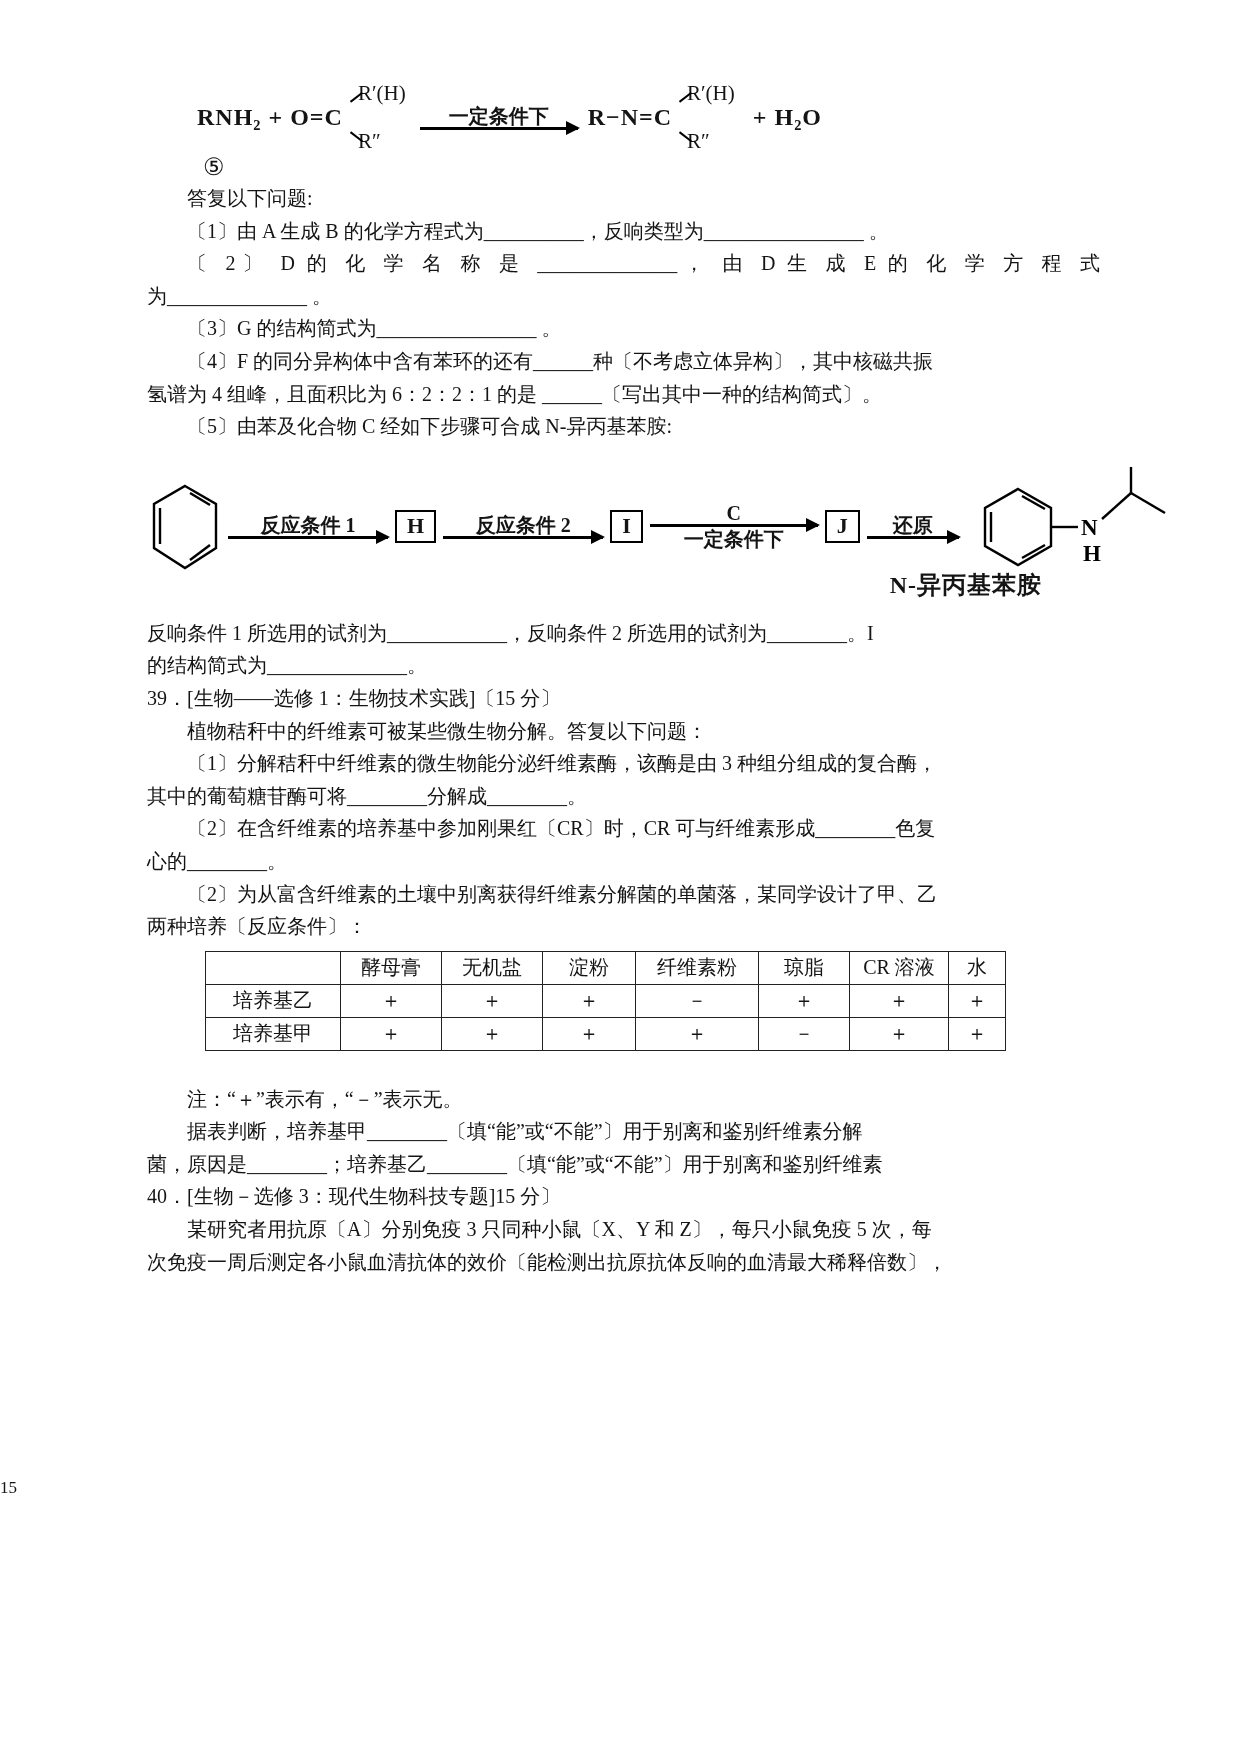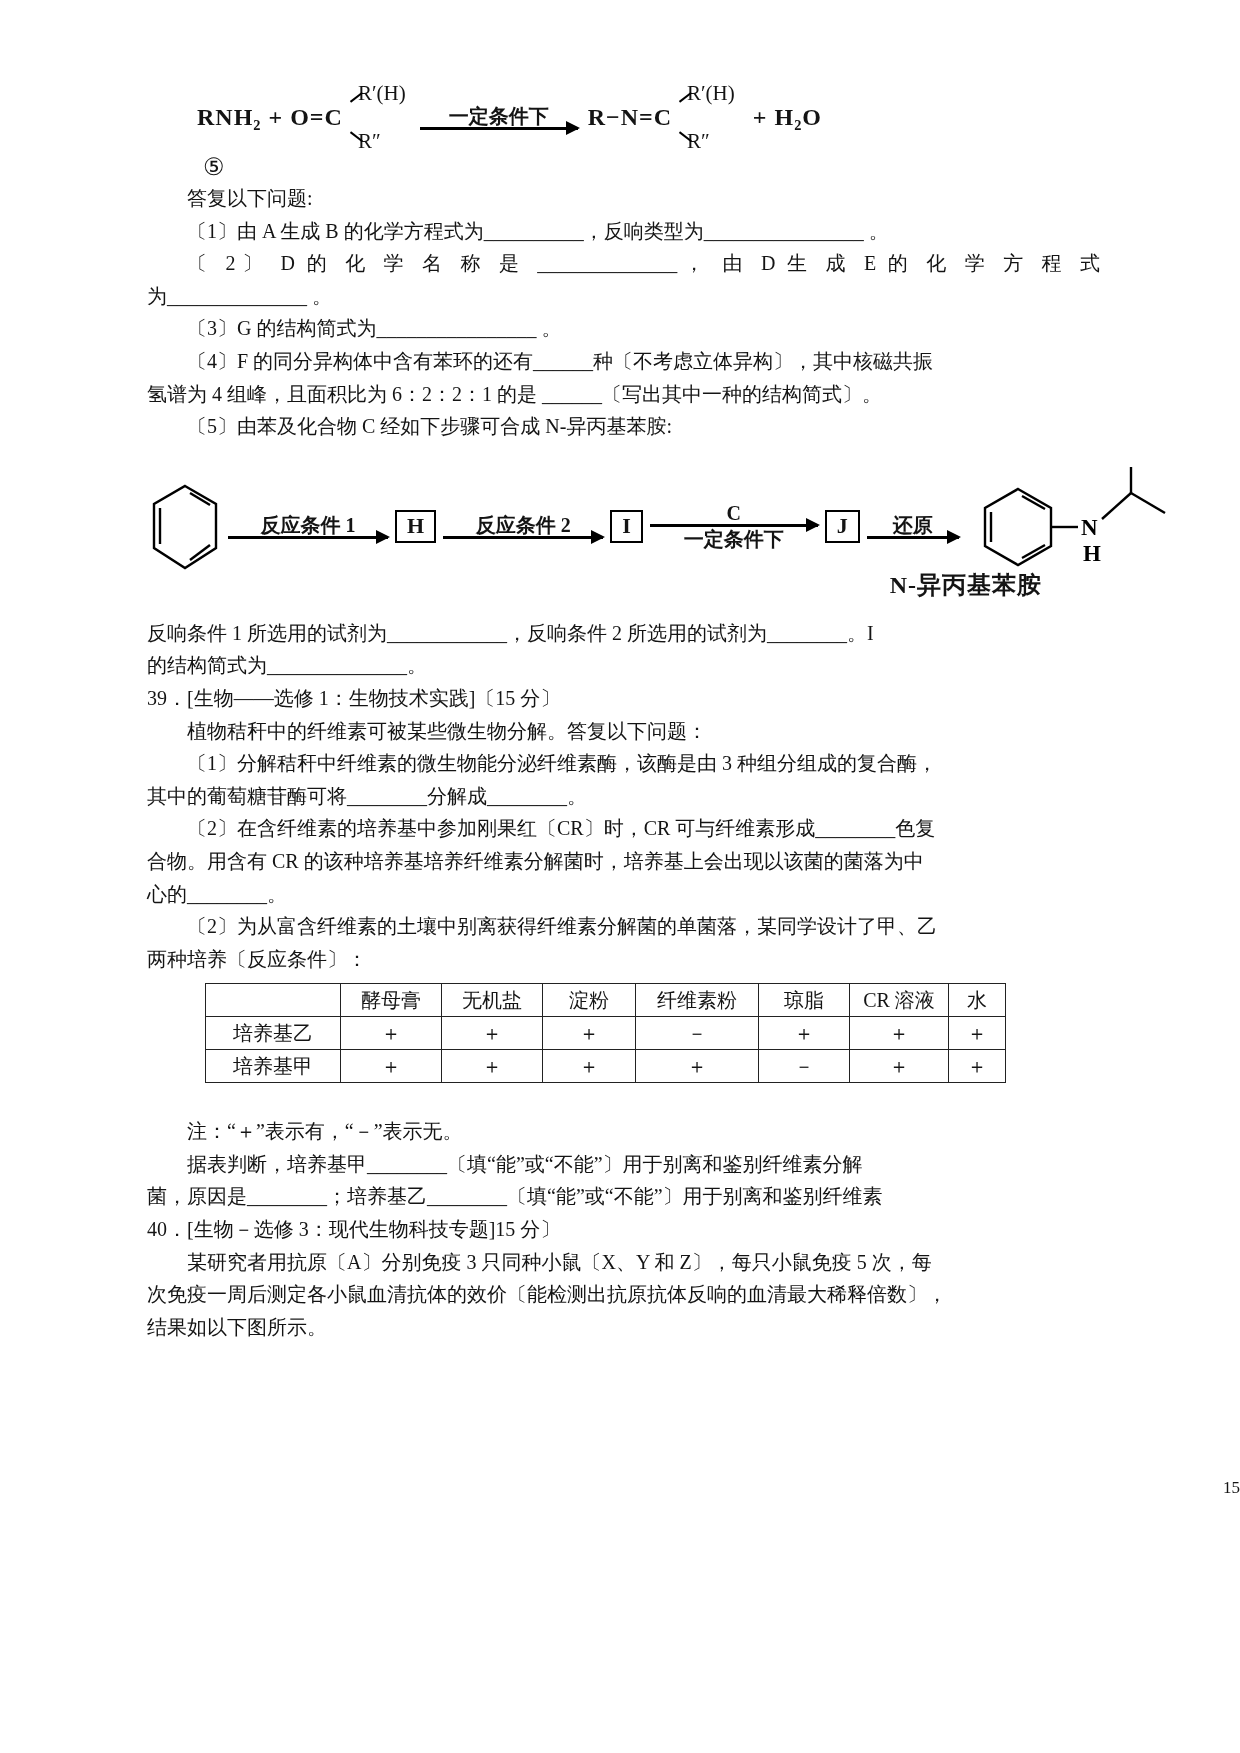--- a/index.html
+++ b/index.html
@@ -39,21 +39,21 @@
   .product-name{position:absolute;right:58px;top:116px;font-weight:bold;font-size:24px;letter-spacing:1px;}
   svg .sk{stroke:#000;stroke-width:2.4;fill:none;}
   svg .atom{font-family:"Liberation Serif","DejaVu Serif",serif;font-size:23px;font-weight:bold;fill:#000;}
 
   
   .media-table{border-collapse:collapse;margin:8px 0 6px 58px;table-layout:fixed;}
   .media-table td{border:1.6px solid #222;text-align:center;font-size:20px;height:32px;padding:0 2px;}
   .media-table td.rowlabel{width:130px;}
   .note-gap{height:26px;}
 
-  .page-number{position:absolute;left:0;top:1478px;width:100%;text-align:right;
+  .page-number{position:absolute;left:0;top:1478px;width:100%;text-align:left;
     font-size:17px;font-family:"Liberation Serif","DejaVu Serif",serif;}
 </style>
 </head>
 <body>
 
 <div class="content">
 
   <div class="equation-wrap">
     <div class="eq-row">
       <span class="eq-txt">RNH₂ +  O=C</span>
@@ -140,21 +140,20 @@
     <div class="product-name">N-异丙基苯胺</div>
   </div>
 
   <div class="line">反响条件 1 所选用的试剂为____________，反响条件 2 所选用的试剂为________。I</div>
   <div class="line">的结构简式为______________。</div>
   <div class="line">39．[生物——选修 1：生物技术实践]〔15 分〕</div>
   <div class="line indent">植物秸秆中的纤维素可被某些微生物分解。答复以下问题：</div>
   <div class="line indent">〔1〕分解秸秆中纤维素的微生物能分泌纤维素酶，该酶是由 3 种组分组成的复合酶，</div>
   <div class="line">其中的葡萄糖苷酶可将________分解成________。</div>
   <div class="line indent">〔2〕在含纤维素的培养基中参加刚果红〔CR〕时，CR 可与纤维素形成________色复</div>
-  <div class="line">合物。用含有 CR 的该种培养基培养纤维素分解菌时，培养基上会出现以该菌的菌落为中</div>
   <div class="line">心的________。</div>
   <div class="line indent">〔2〕为从富含纤维素的土壤中别离获得纤维素分解菌的单菌落，某同学设计了甲、乙</div>
   <div class="line">两种培养〔反应条件〕：</div>
 
   <table class="media-table">
     <tbody>
         <tr>
       <td class="rowlabel"></td>
       <td style="width:96px">酵母膏</td>
       <td style="width:96px">无机盐</td>
@@ -188,17 +187,16 @@
     </table>
 
   <div class="note-gap"></div>
 
   <div class="line indent">注：“＋”表示有，“－”表示无。</div>
   <div class="line indent">据表判断，培养基甲________〔填“能”或“不能”〕用于别离和鉴别纤维素分解</div>
   <div class="line">菌，原因是________；培养基乙________〔填“能”或“不能”〕用于别离和鉴别纤维素</div>
   <div class="line">40．[生物－选修 3：现代生物科技专题]15 分〕</div>
   <div class="line indent">某研究者用抗原〔A〕分别免疫 3 只同种小鼠〔X、Y 和 Z〕，每只小鼠免疫 5 次，每</div>
   <div class="line">次免疫一周后测定各小鼠血清抗体的效价〔能检测出抗原抗体反响的血清最大稀释倍数〕，</div>
-  <div class="line">结果如以下图所示。</div>
 
 </div>
 
 <div class="page-number">15</div>
 
 </body></html>

